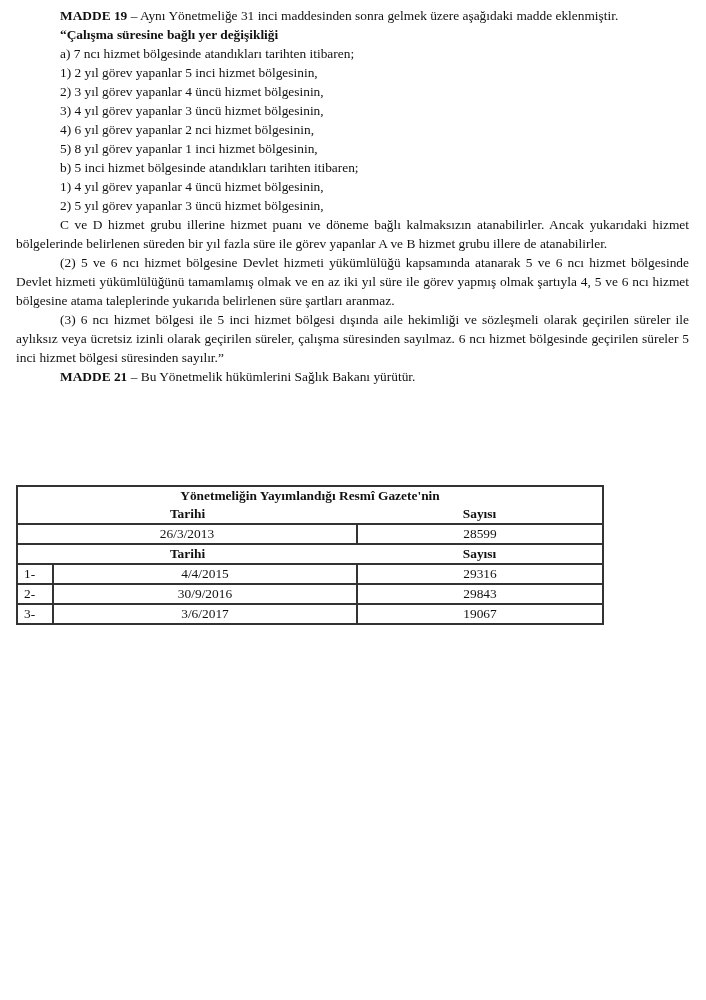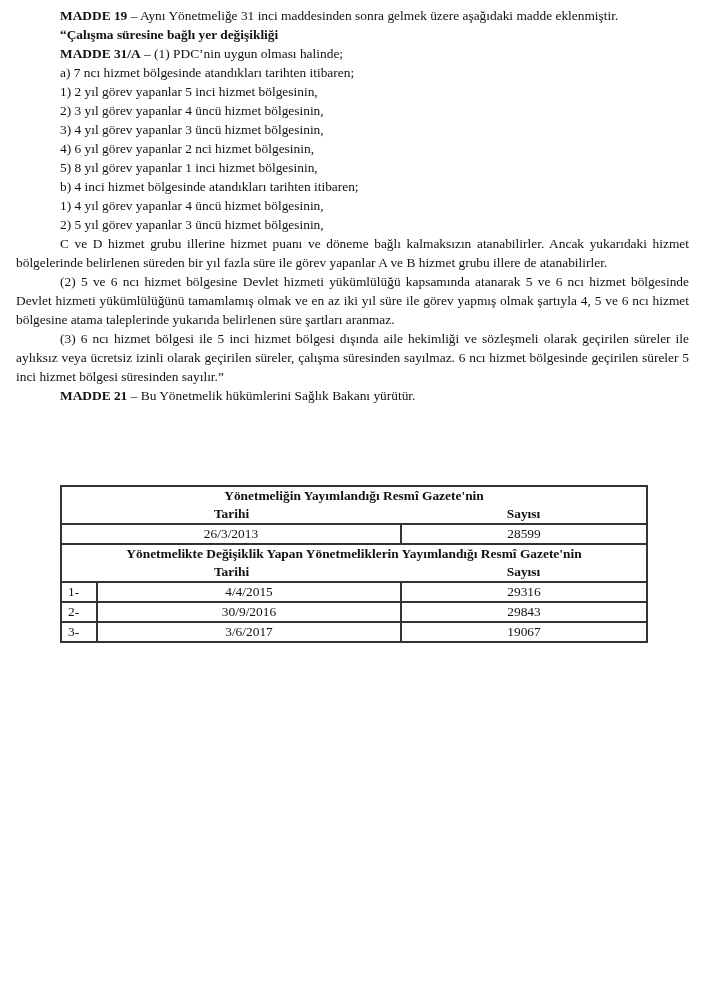--- a/index.html
+++ b/index.html
@@ -3,43 +3,42 @@
 <meta charset="utf-8">
 <style>
   html, body { margin: 0; padding: 0; background: #ffffff; }
   body { width: 706px; height: 1000px; position: relative; overflow: hidden;
          font-family: "Liberation Serif", serif; color: #111; font-size: 13.4px; }
   .page { position: absolute; left: 16px; top: 6px; width: 673px; }
   .line { line-height: 19px; height: 19px; white-space: nowrap; padding-left: 44px; }
   .para { line-height: 19px; text-align: justify; text-indent: 44px; }
   b { font-weight: bold; }
   table.rg { position: absolute; left: 16px; top: 485px; width: 588px;
-             border-collapse: collapse; font-size: 13.4px; margin-left: 44px; }
+             border-collapse: collapse; font-size: 13.4px; }
   table.rg td { border: 2px solid #333; text-align: center; padding: 0; height: 18px; line-height: 18px; }
   table.rg td.noline-bottom { border-bottom: none; }
   table.rg td.noline-top { border-top: none; }
   table.rg td.num { text-align: left; padding-left: 6px; width: 28px; }
   .hdr { font-weight: bold; }
 </style>
 </head>
 <body>
 
 <div class="page">
   <div class="line"><b>MADDE 19</b><span> – Aynı Yönetmeliğe 31 inci maddesinden sonra gelmek üzere aşağıdaki madde eklenmiştir.</span></div>
   <div class="line"><b>“Çalışma süresine bağlı yer değişikliği</b></div>
-  <div class="line"><b>MADDE 31/A</b><span> – (1) PDC’nin uygun olması halinde;</span></div>
 
   <div class="line">a) 7 ncı hizmet bölgesinde atandıkları tarihten itibaren;</div>
   <div class="line">1) 2 yıl görev yapanlar 5 inci hizmet bölgesinin,</div>
   <div class="line">2) 3 yıl görev yapanlar 4 üncü hizmet bölgesinin,</div>
   <div class="line">3) 4 yıl görev yapanlar 3 üncü hizmet bölgesinin,</div>
   <div class="line">4) 6 yıl görev yapanlar 2 nci hizmet bölgesinin,</div>
   <div class="line">5) 8 yıl görev yapanlar 1 inci hizmet bölgesinin,</div>
 
-  <div class="line">b) 4 inci hizmet bölgesinde atandıkları tarihten itibaren;</div>
+  <div class="line">b) 5 inci hizmet bölgesinde atandıkları tarihten itibaren;</div>
   <div class="line">1) 4 yıl görev yapanlar 4 üncü hizmet bölgesinin,</div>
   <div class="line">2) 5 yıl görev yapanlar 3 üncü hizmet bölgesinin,</div>
 
   <div class="para">C ve D hizmet grubu illerine hizmet puanı ve döneme bağlı kalmaksızın atanabilirler. Ancak yukarıdaki hizmet bölgelerinde belirlenen süreden bir yıl fazla süre ile görev yapanlar A ve B hizmet grubu illere de atanabilirler.</div>
   <div class="para">(2) 5 ve 6 ncı hizmet bölgesine Devlet hizmeti yükümlülüğü kapsamında atanarak 5 ve 6 ncı hizmet bölgesinde Devlet hizmeti yükümlülüğünü tamamlamış olmak ve en az iki yıl süre ile görev yapmış olmak şartıyla 4, 5 ve 6 ncı hizmet bölgesine atama taleplerinde yukarıda belirlenen süre şartları aranmaz.</div>
   <div class="para">(3) 6 ncı hizmet bölgesi ile 5 inci hizmet bölgesi dışında aile hekimliği ve sözleşmeli olarak geçirilen süreler ile aylıksız veya ücretsiz izinli olarak geçirilen süreler, çalışma süresinden sayılmaz. 6 ncı hizmet bölgesinde geçirilen süreler 5 inci hizmet bölgesi süresinden sayılır.”</div>
 
   <div class="line"><b>MADDE 21</b><span> – Bu Yönetmelik hükümlerini Sağlık Bakanı yürütür.</span></div>
 </div>
 
@@ -55,23 +54,20 @@
   </tr>
   <tr>
     <td colspan="2" class="hdr noline-top" style="border-right:none">Tarihi</td>
     <td class="hdr noline-top" style="border-left:none">Sayısı</td>
   </tr>
   <tr>
     <td colspan="2">26/3/2013</td>
     <td>28599</td>
   </tr>
   <tr>
-    <td colspan="3" class="hdr noline-bottom">Yönetmelikte Değişiklik Yapan Yönetmeliklerin Yayımlandığı Resmî Gazete'nin</td>
-  </tr>
-  <tr>
     <td colspan="2" class="hdr noline-top" style="border-right:none">Tarihi</td>
     <td class="hdr noline-top" style="border-left:none">Sayısı</td>
   </tr>
   <tr>
     <td class="num">1-</td>
     <td>4/4/2015</td>
     <td>29316</td>
   </tr>
   <tr>
     <td class="num">2-</td>

